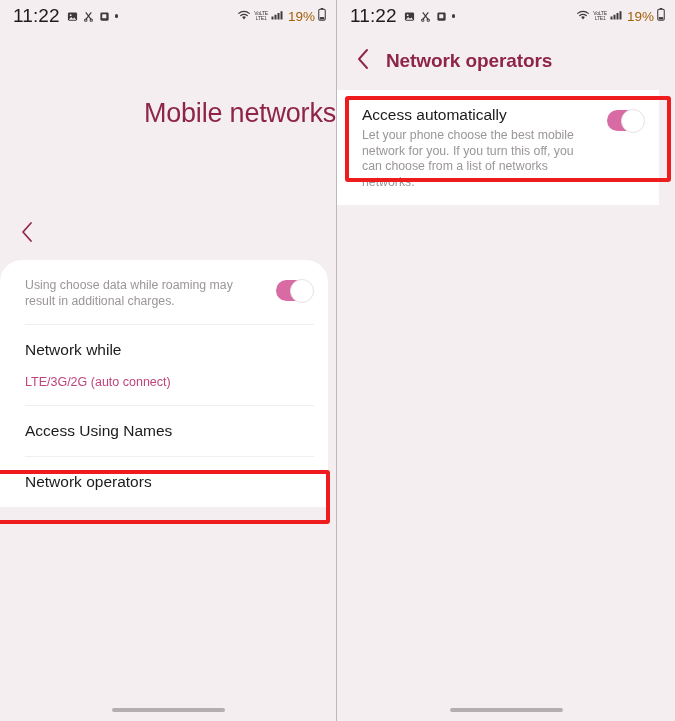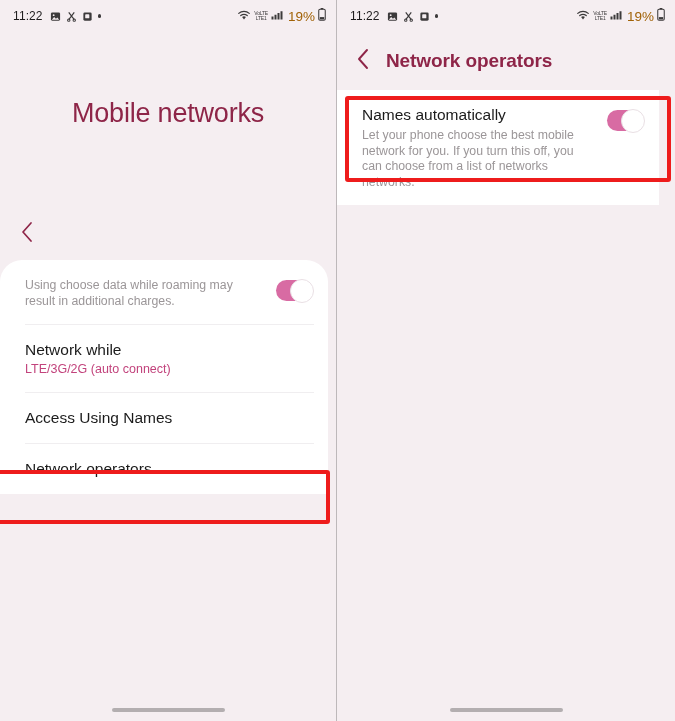--- a/index.html
+++ b/index.html
@@ -31,21 +31,21 @@
   
   .statusbar {
     height: 32px;
     display: flex;
     align-items: center;
     padding: 0 10px 0 13px;
     box-sizing: border-box;
     position: relative;
   }
   .sb-time {
-    font-size: 12px;
+    font-size: 19px;
     color: #1d1b1c;
     letter-spacing: 0.1px;
     font-family: "Liberation Sans", sans-serif;
   }
   .sb-notif {
     display: flex;
     align-items: center;
     gap: 5px;
     margin-left: 7px;
   }
@@ -75,21 +75,21 @@
     font-size: 13.5px;
     color: #a16207;
     margin-left: 1px;
   }
 
   
   .big-title-wrap {
     height: 176px;
     display: flex;
     align-items: center;
-    justify-content: center;
+    justify-content: flex-end;
     padding-bottom: 14px;
     box-sizing: border-box;
   }
   .big-title {
     font-size: 27px;
     color: #8e2548;
     letter-spacing: -0.2px;
   }
   .back-row {
     height: 52px;
@@ -141,21 +141,21 @@
   .li-desc {
     font-size: 12.3px;
     color: #9b9698;
     line-height: 15.5px;
     margin-top: 3px;
   }
   .li-value {
     font-size: 12.5px;
     color: #c2437c;
     line-height: 16px;
-    margin-top: 1px;
+    margin-top: 14px;
   }
   .divider {
     height: 1px;
     background: #f0eef0;
     margin-left: 25px;
     margin-right: 14px;
   }
 
   
   .toggle {
@@ -405,21 +405,21 @@
             </svg>
         </span>
       </span>
       <span class="title">Network operators</span>
     </div>
 
     <div class="right-card-wrap">
       <div class="card plain">
         <div class="list-item">
           <div class="li-text">
-            <div class="li-title">Names automatically</div>
+            <div class="li-title">Access automatically</div>
             <div class="li-desc">Let your phone choose the best mobile network for you. If you turn this off, you can choose from a list of networks networks.</div>
           </div>
           <div class="toggle">
             <div class="knob"></div>
           </div>
         </div>
       </div>
     </div>
 
     <div class="redbox" id="redbox-select-automatically"></div>

